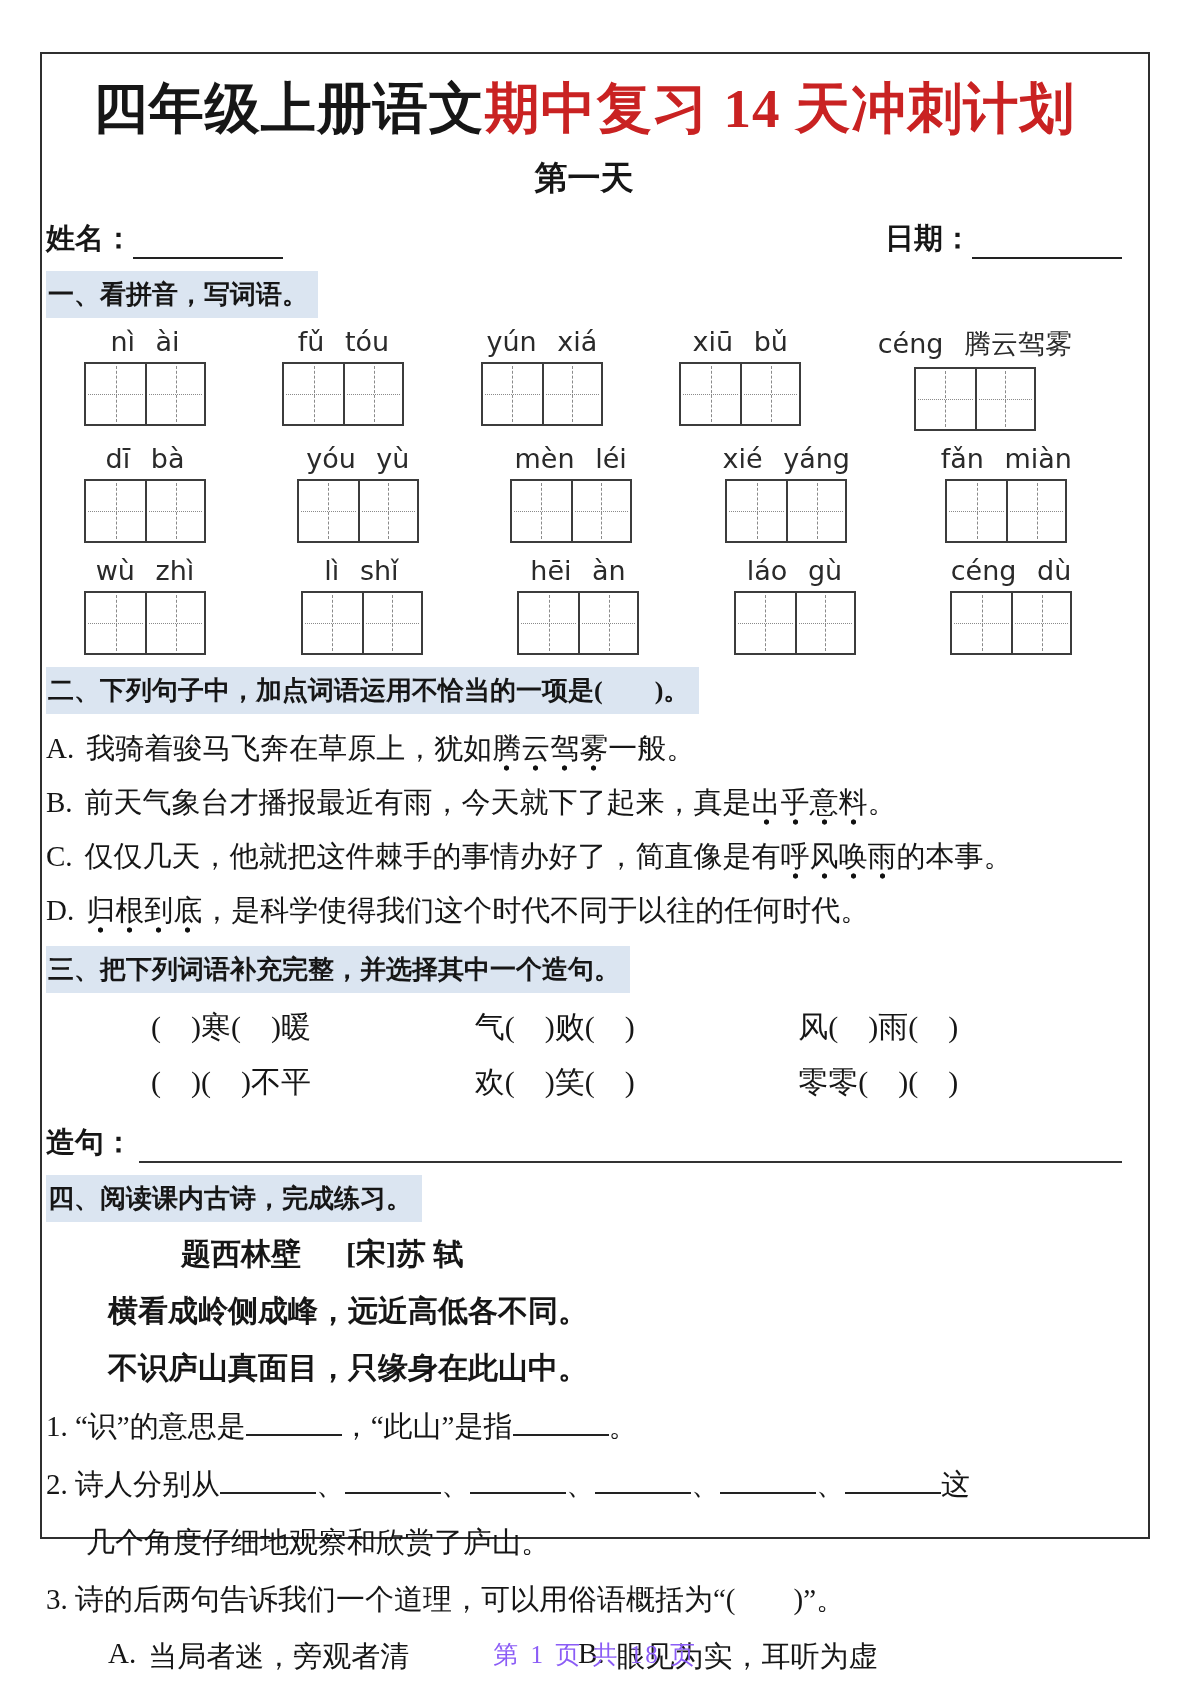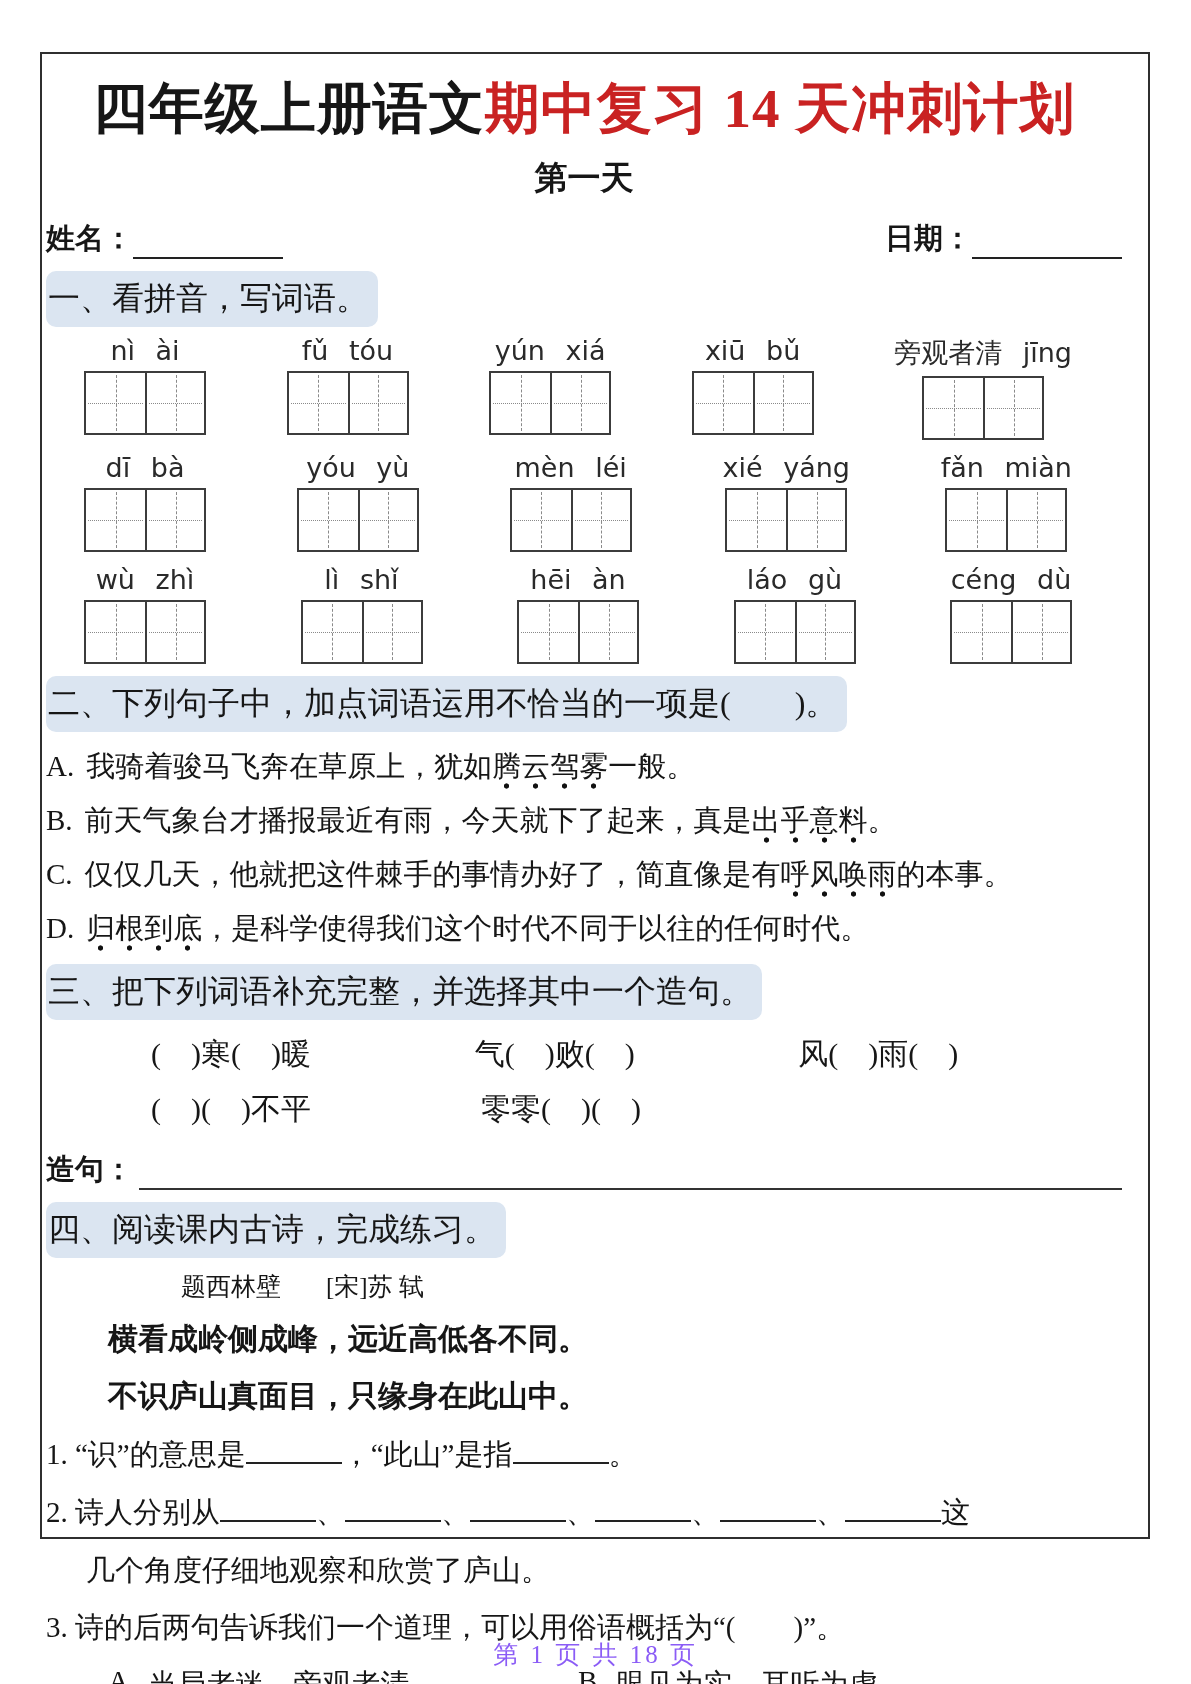--- a/index.html
+++ b/index.html
@@ -12,22 +12,22 @@
   .title { text-align:center; font-size:55px; font-weight:700; letter-spacing:1px;
            margin:8px 0 10px; white-space:nowrap; }
   .title .red { color:#c92222; }
   .subtitle { text-align:center; font-size:33px; font-weight:700; margin:2px 0 18px; }
 
   .fields { display:flex; justify-content:space-between; font-size:29px; font-weight:700;
             margin:4px 0 12px;gap:9px; }
   .field { display:flex; align-items:flex-end; }
   .fline { display:inline-block; width:150px; border-bottom:2px solid #222; height:1.15em; }
 
-  .sec-head { display:table; background:#dbe5f1; font-size:32px; font-weight:400;
-              padding:6px 10px 6px 2px; margin:12px 0 8px;border-radius:10px; }
+  .sec-head { display:table; background:#dbe5f1; font-size:26px; font-weight:700;
+              padding:6px 10px 6px 2px; margin:12px 0 8px; }
 
   .pin-row { display:flex; justify-content:space-between; padding:0 50px 0 38px; margin:6px 0 12px; }
   .pin-cell { text-align:center; }
   .pin-text { font-family:"DejaVu Sans", sans-serif; font-size:27px; color:#2a2a2a;
               margin-bottom:5px; word-spacing:12px; white-space:nowrap; }
   .pair { display:flex; border:2.5px solid #3c3c3c; width:max-content; margin:0 auto; }
   .tz { width:59px; height:60px; position:relative; }
   .tz + .tz { border-left:2px solid #3c3c3c; }
   .tz::before { content:""; position:absolute; left:50%; top:2px; bottom:2px;
                 border-left:1.5px dashed #8a8a8a; }
@@ -38,21 +38,21 @@
   .opt-label { margin-right:12px; }
   .em-dots { padding-bottom:8px;
              background-image:radial-gradient(circle, #111 2.3px, rgba(0,0,0,0) 2.9px);
              background-size:29px 8px; background-repeat:repeat-x; background-position:left bottom; }
 
   .idiom-row { display:flex; font-size:30px; margin:14px 0; padding-left:105px; }
   .idiom { width:330px; }
   .sentence { display:flex; align-items:flex-end; font-size:29px; font-weight:700; margin:20px 0 8px; }
   .line-fill { flex:1; border-bottom:2px solid #333; height:1.05em; margin-left:6px; }
 
-  .poem-title { font-size:25px; font-weight:400; padding-left:135px; margin:12px 0 6px; }
+  .poem-title { font-size:30px; font-weight:700; padding-left:135px; margin:12px 0 6px; }
   .poem-author { margin-left:45px; }
   .poem-line { font-size:30px; font-weight:700; padding-left:62px; margin:16px 0; }
 
   .q { font-size:29px; margin:17px 0; line-height:1.4; }
   .blank { display:inline-block; width:96px; border-bottom:2px solid #222; height:1.05em;
            vertical-align:baseline; }
   .q-cont { padding-left:40px; }
   .q3-opts { display:grid; grid-template-columns:470px auto; padding-left:62px;
              font-size:29px; row-gap:20px; margin-top:16px; }
   .q3-opt { display:flex; }
@@ -106,21 +106,21 @@
             </div>
           </div>
           <div class="pin-cell">
             <div class="pin-text">xiū bǔ</div>
             <div class="pair">
               <div class="tz"></div>
               <div class="tz"></div>
             </div>
           </div>
           <div class="pin-cell">
-            <div class="pin-text">旁观者清 jīng</div>
+            <div class="pin-text">céng 腾云驾雾</div>
             <div class="pair">
               <div class="tz"></div>
               <div class="tz"></div>
             </div>
           </div>
         </div>
         <div class="pin-row">
           <div class="pin-cell">
             <div class="pin-text">dī bà</div>
             <div class="pair">
@@ -218,20 +218,21 @@
 
     <div class="sec-head">三、把下列词语补充完整，并选择其中一个造句。</div>
     <div>
         <div class="idiom-row">
           <span class="idiom">(　)寒(　)暖</span>
           <span class="idiom">气(　)败(　)</span>
           <span class="idiom">风(　)雨(　)</span>
         </div>
         <div class="idiom-row">
           <span class="idiom">(　)(　)不平</span>
+          <span class="idiom">欢(　)笑(　)</span>
           <span class="idiom">零零(　)(　)</span>
         </div>
       </div>
     <div class="sentence">
       <span>造句：</span>
       <span class="line-fill"></span>
     </div>
 
     <div class="sec-head">四、阅读课内古诗，完成练习。</div>
     <div class="poem-title">

